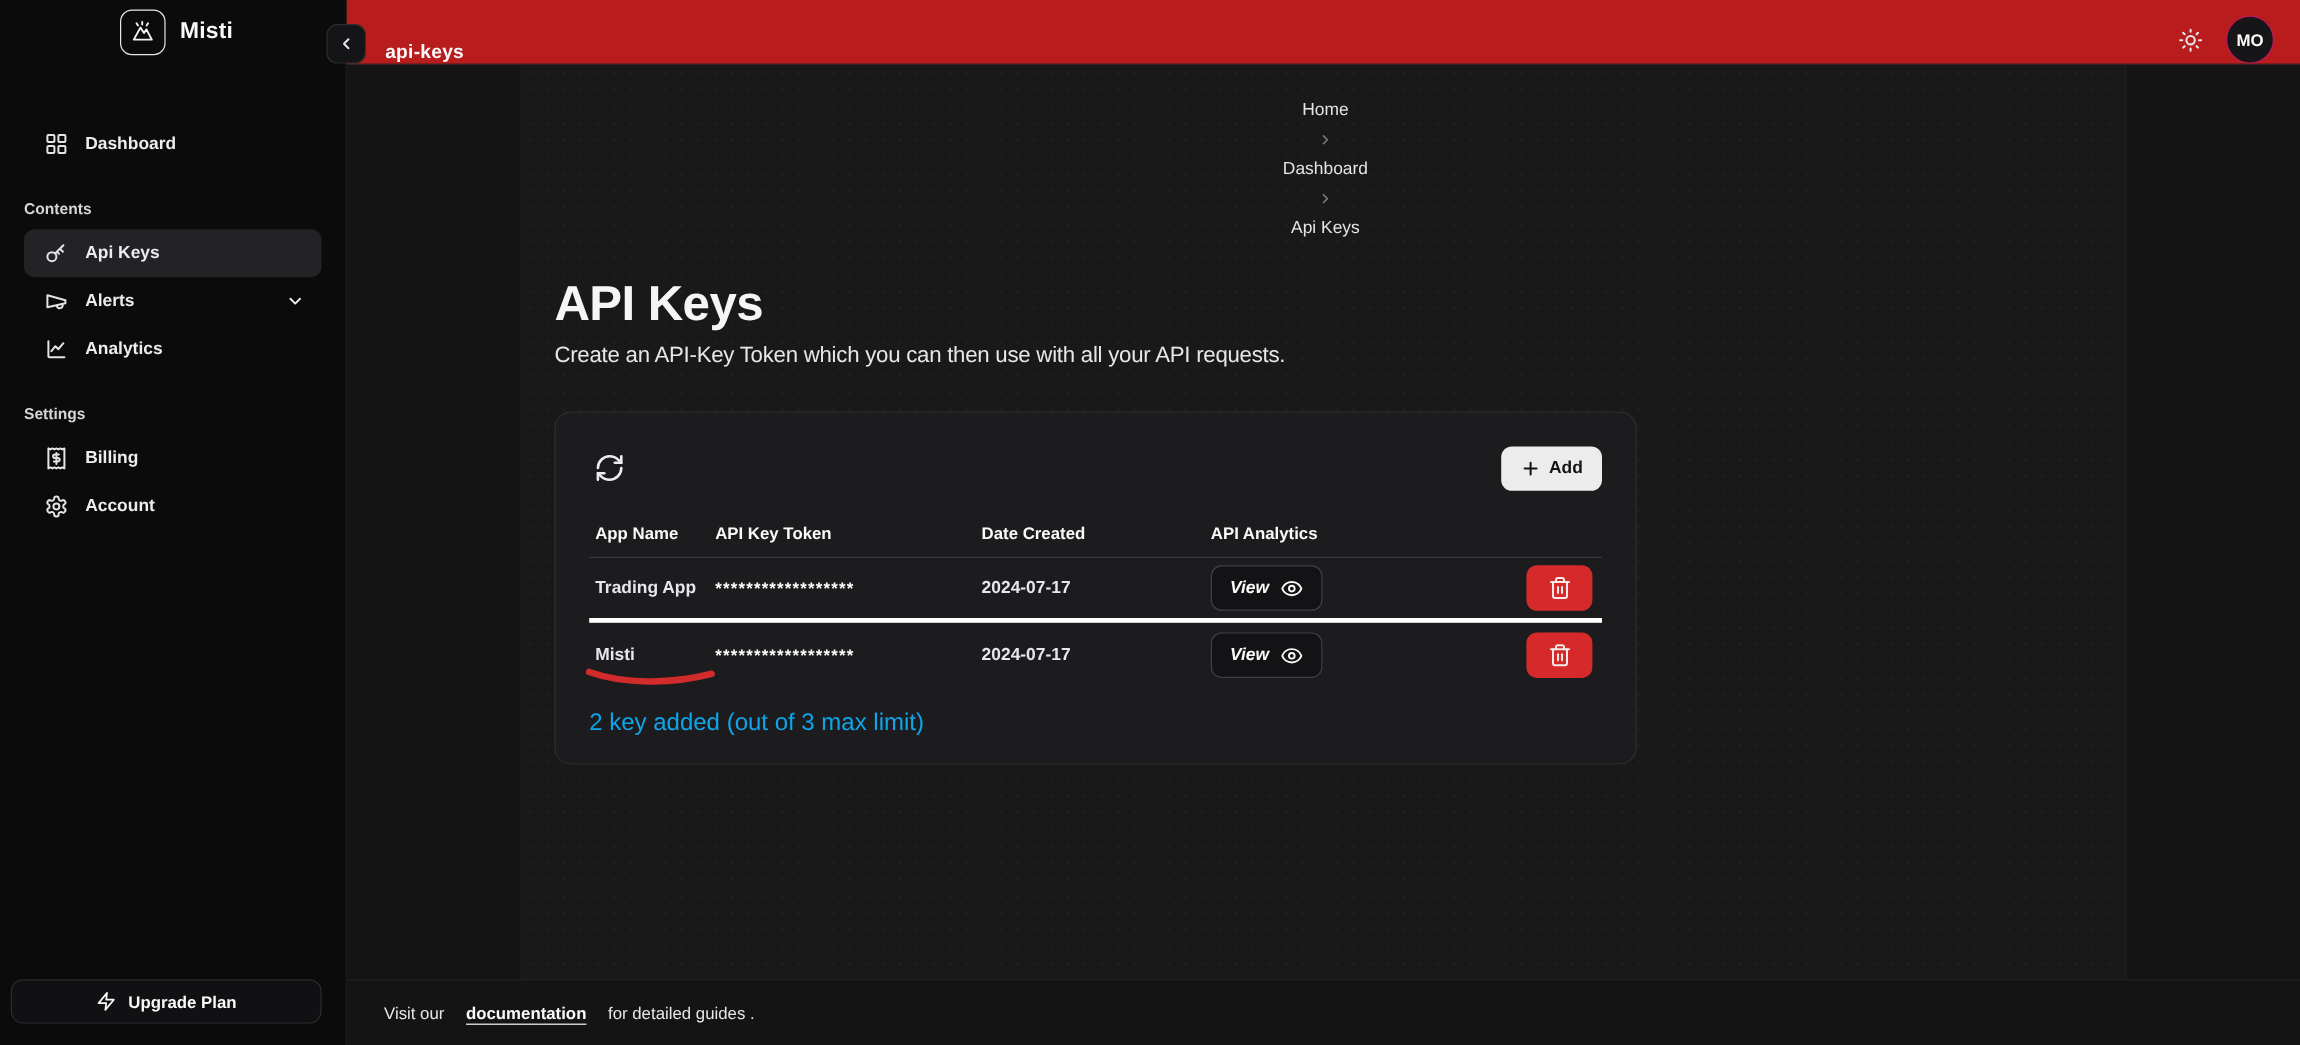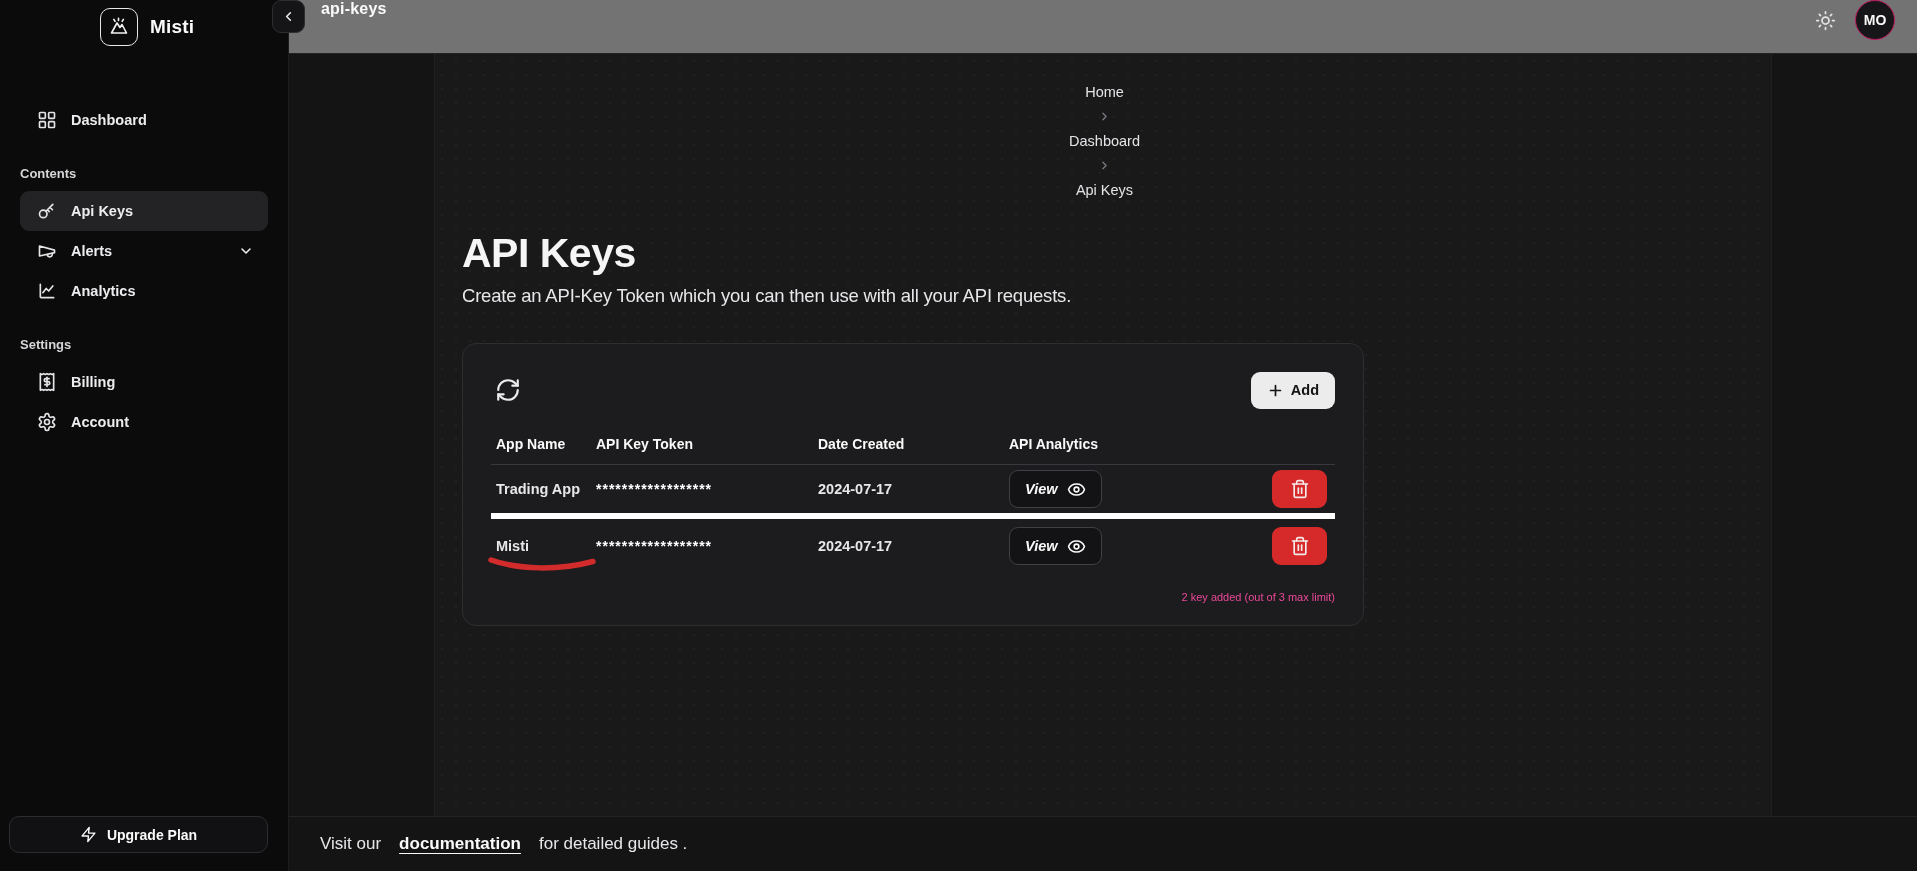--- a/index.html
+++ b/index.html
@@ -36,22 +36,22 @@
   .sidebar-bottom { margin-top:auto; padding:0 20px 18px 9px; }
   .upgrade-btn {
     width:100%; height:37px; border:1px solid #2d2d30; border-radius:10px;
     background:#111113; color:#fafafa; display:flex; align-items:center; justify-content:center;
     gap:10px; font-size:14px; font-weight:600; cursor:pointer;
   }
 
   
   .right-col { flex:1; display:flex; flex-direction:column; height:871px; }
   .topbar {
-    height:54px; min-height:54px; background:#737373; border-bottom:1px solid #232325;
-    display:flex; align-items:flex-start; padding:0 22px; position:relative; z-index:2;
+    height:54px; min-height:54px; background:#b91c1c; border-bottom:1px solid #232325;
+    display:flex; align-items:flex-end; padding:0 22px; position:relative; z-index:2;
   }
   .collapse-btn {
     width:33px; height:33px; margin-left:-39px; border:1px solid #2e2e31; border-radius:9px;
     background:#151517; color:#e7e7ea; display:flex; align-items:center; justify-content:center;
     cursor:pointer;
   }
   .topbar-title { margin-left:16px; font-size:16px; font-weight:700; color:#fafafa; letter-spacing:.2px; }
   .topbar-right { margin-left:auto; display:flex; align-items:center; gap:10px; }
   .theme-btn {
     width:40px; height:40px; border-radius:50%; background:transparent; border:none;
@@ -91,42 +91,42 @@
   .add-btn {
     display:flex; align-items:center; gap:7px; background:#ececec; color:#141415;
     border:none; border-radius:9px; padding:0 16px; height:37px; font-size:14.5px; font-weight:700;
     cursor:pointer;
     margin-left:38px;
   }
   .tbl { width:100%; }
   .tbl-grid { display:grid; grid-template-columns:100px 222px 191px 185px 1fr; align-items:center; }
   .tbl-head { padding:0 0 12px 5px; border-bottom:1px solid #39393d; }
   .th { font-size:14px; font-weight:700; color:#fafafa; }
-  .tbl-row { height:54px; padding-left:5px; border-bottom:6px solid #ffffff; }
+  .tbl-row { height:54px; padding-left:5px; border-bottom:4px solid #ffffff; }
   .tbl-row.last { border-bottom:none; }
   .td { font-size:14.5px; color:#e7e7ea; font-weight:600; }
   .td.token { font-weight:700; color:#ffffff; letter-spacing:1px; font-size:14px; }
   .app-name-wrap { position:relative; display:inline-block; }
   .swoosh { position:absolute; left:-9px; top:19px; width:110px; height:16px; pointer-events:none; }
   .view-btn {
     display:flex; align-items:center; gap:9px; background:#131315; border:1px solid #3f3f46;
     border-radius:9px; height:38px; padding:0 15px; color:#fafafa; font-size:14.5px; font-weight:600;
     cursor:pointer; width:max-content;font-style:italic;
   }
   .row-end { display:flex; justify-content:flex-end; padding-right:8px; }
   .trash-btn {
     width:55px; height:38px; background:#d62a2a; border:none; border-radius:9px;
     display:flex; align-items:center; justify-content:center; color:#f3e9e9; cursor:pointer;
   }
-  .tbl-summary { text-align:right; font-size:11px; color:#ec4899; padding:18px 0 2px 0; }
+  .tbl-summary { text-align:left; font-size:20px; color:#0ea5e9; padding:18px 0 2px 0; }
 
   
   .footer {
     height:55px; min-height:55px; border-top:1px solid #232325; background:#141415;
-    display:flex; align-items:center; padding-left:31px; font-size:17px; color:#e7e7ea;
+    display:flex; align-items:center; padding-left:31px; font-size:14px; color:#e7e7ea;
   }
   .footer .doc-link { color:#fafafa; text-decoration:underline; text-underline-offset:4px; margin:0 18px; cursor:pointer; font-weight:600; }
 </style>
 </head>
 <body>
 
 <aside class="sidebar">
   <div class="logo-row">
     <span class="logo-badge">
       <svg width="24" height="24" viewBox="0 0 24 24" fill="none" stroke="currentColor" stroke-width="1.6" stroke-linecap="round" stroke-linejoin="round">

